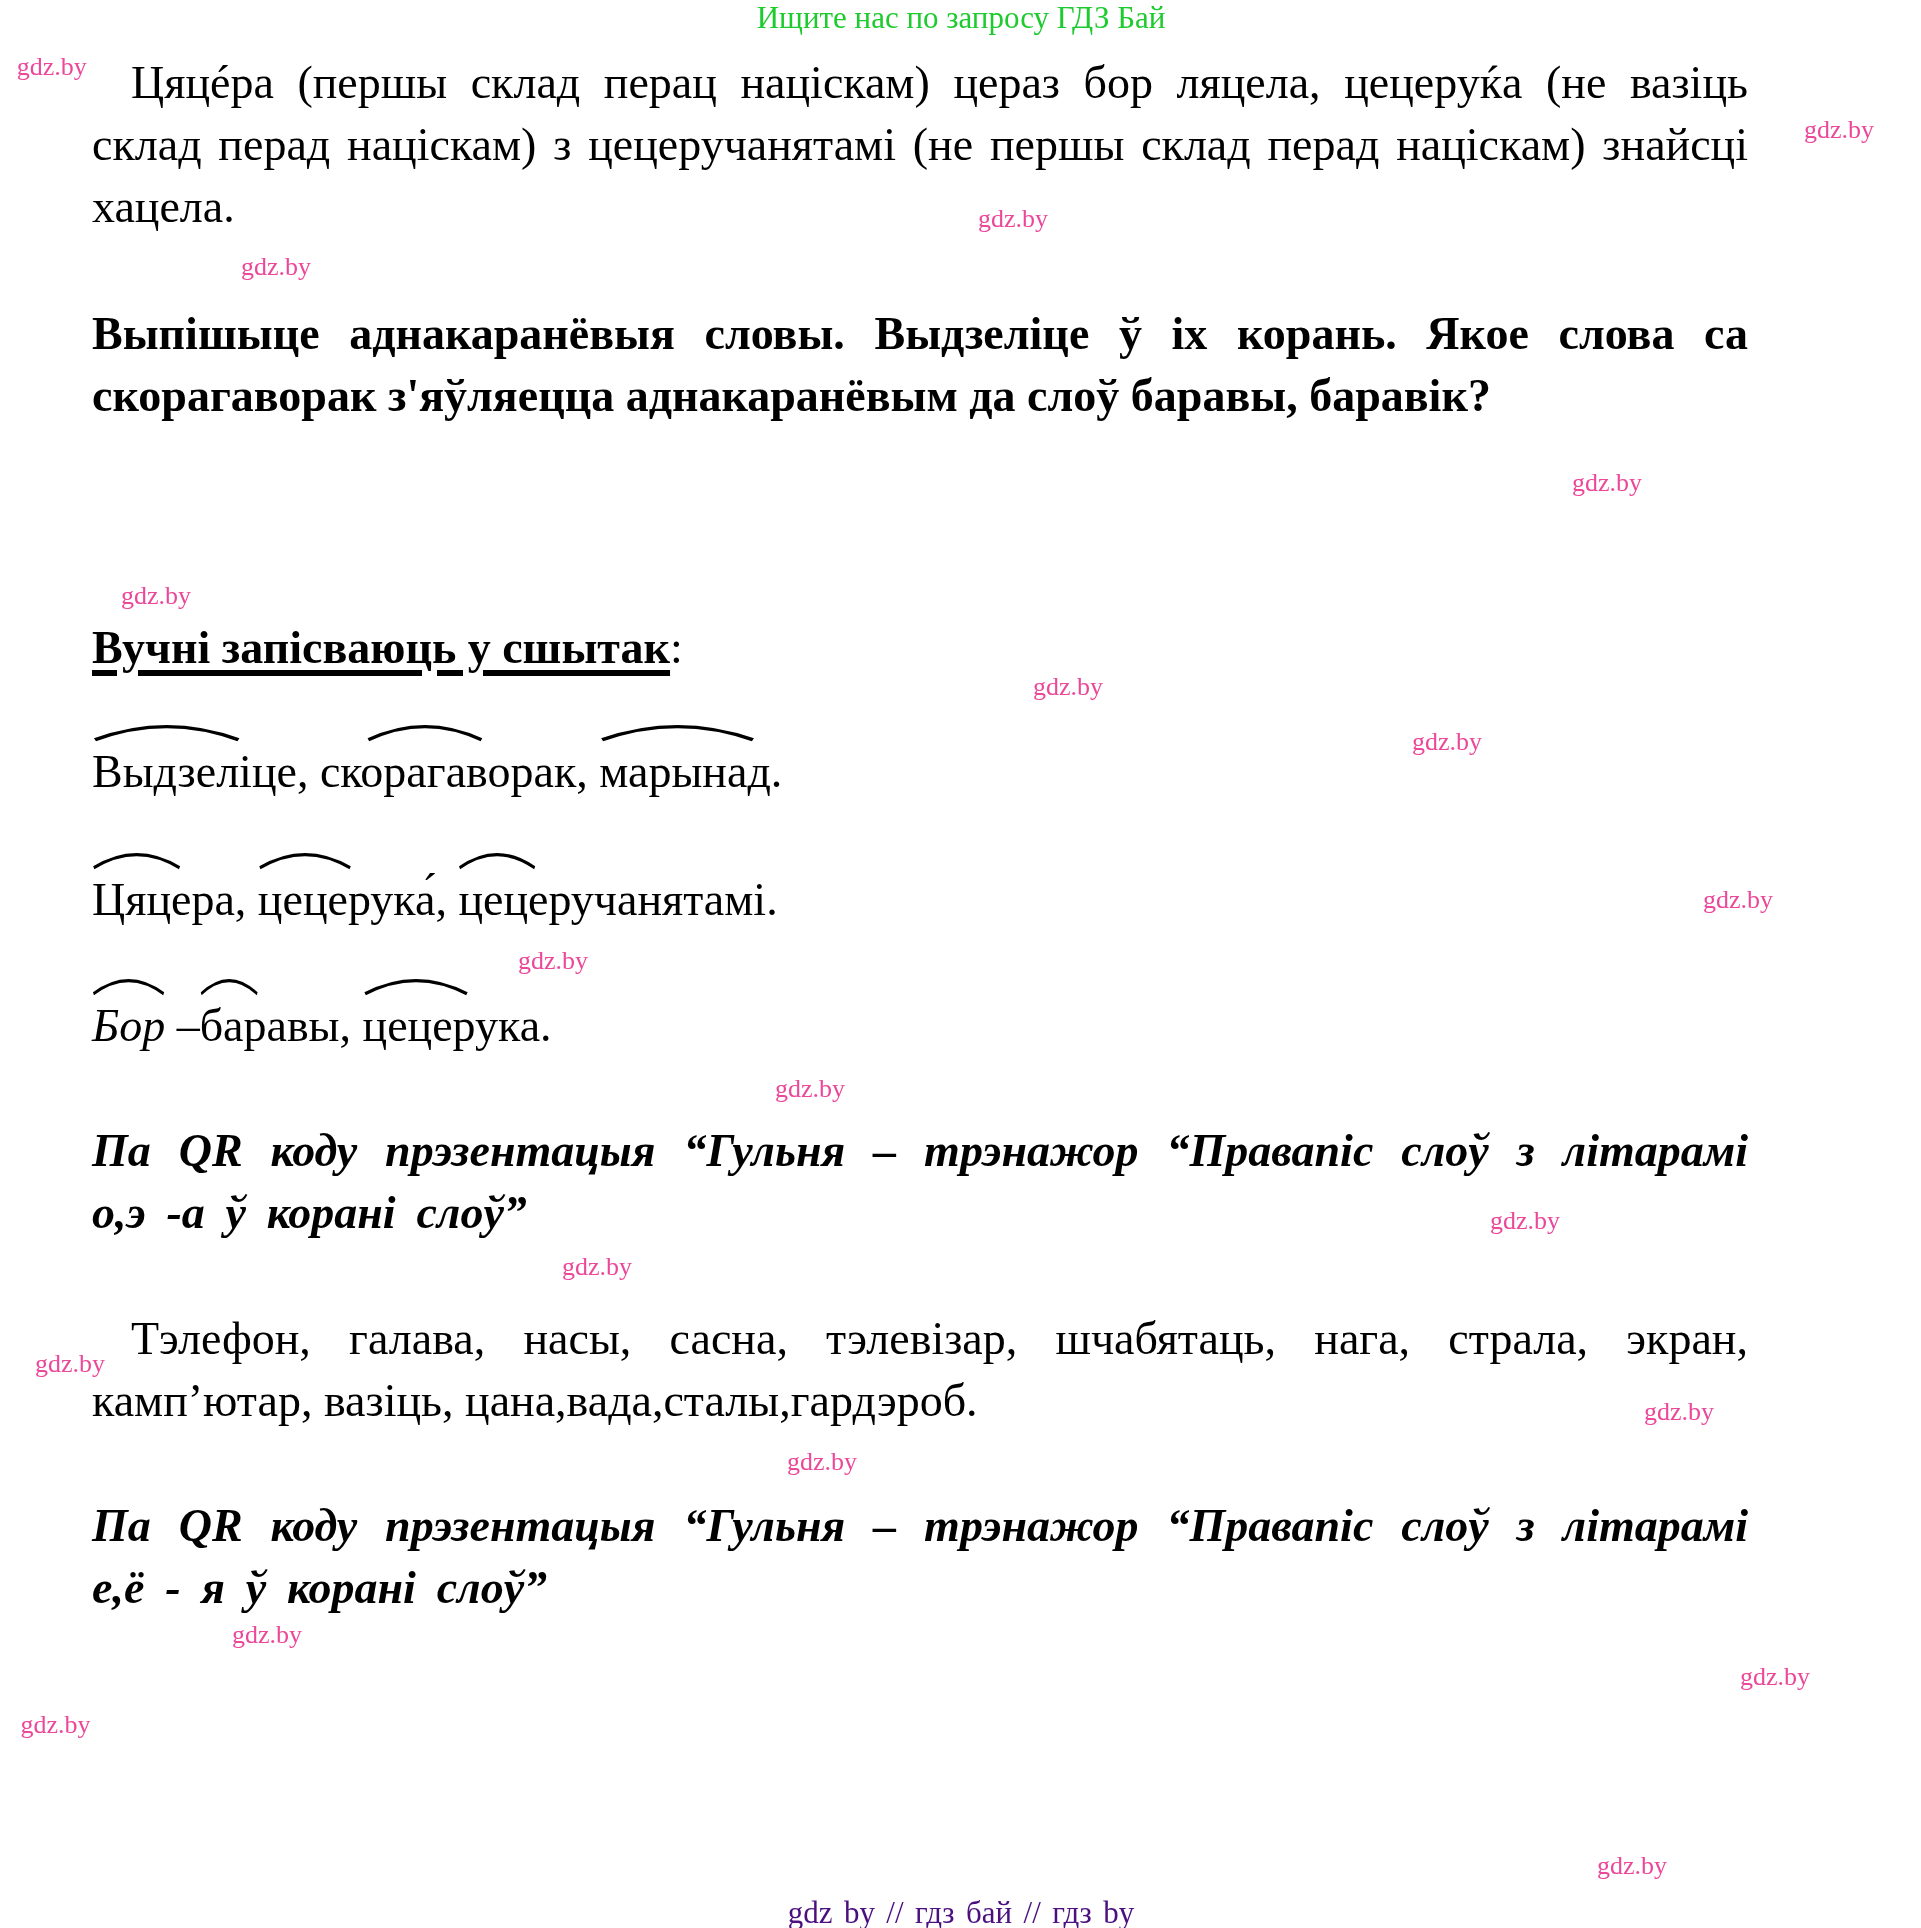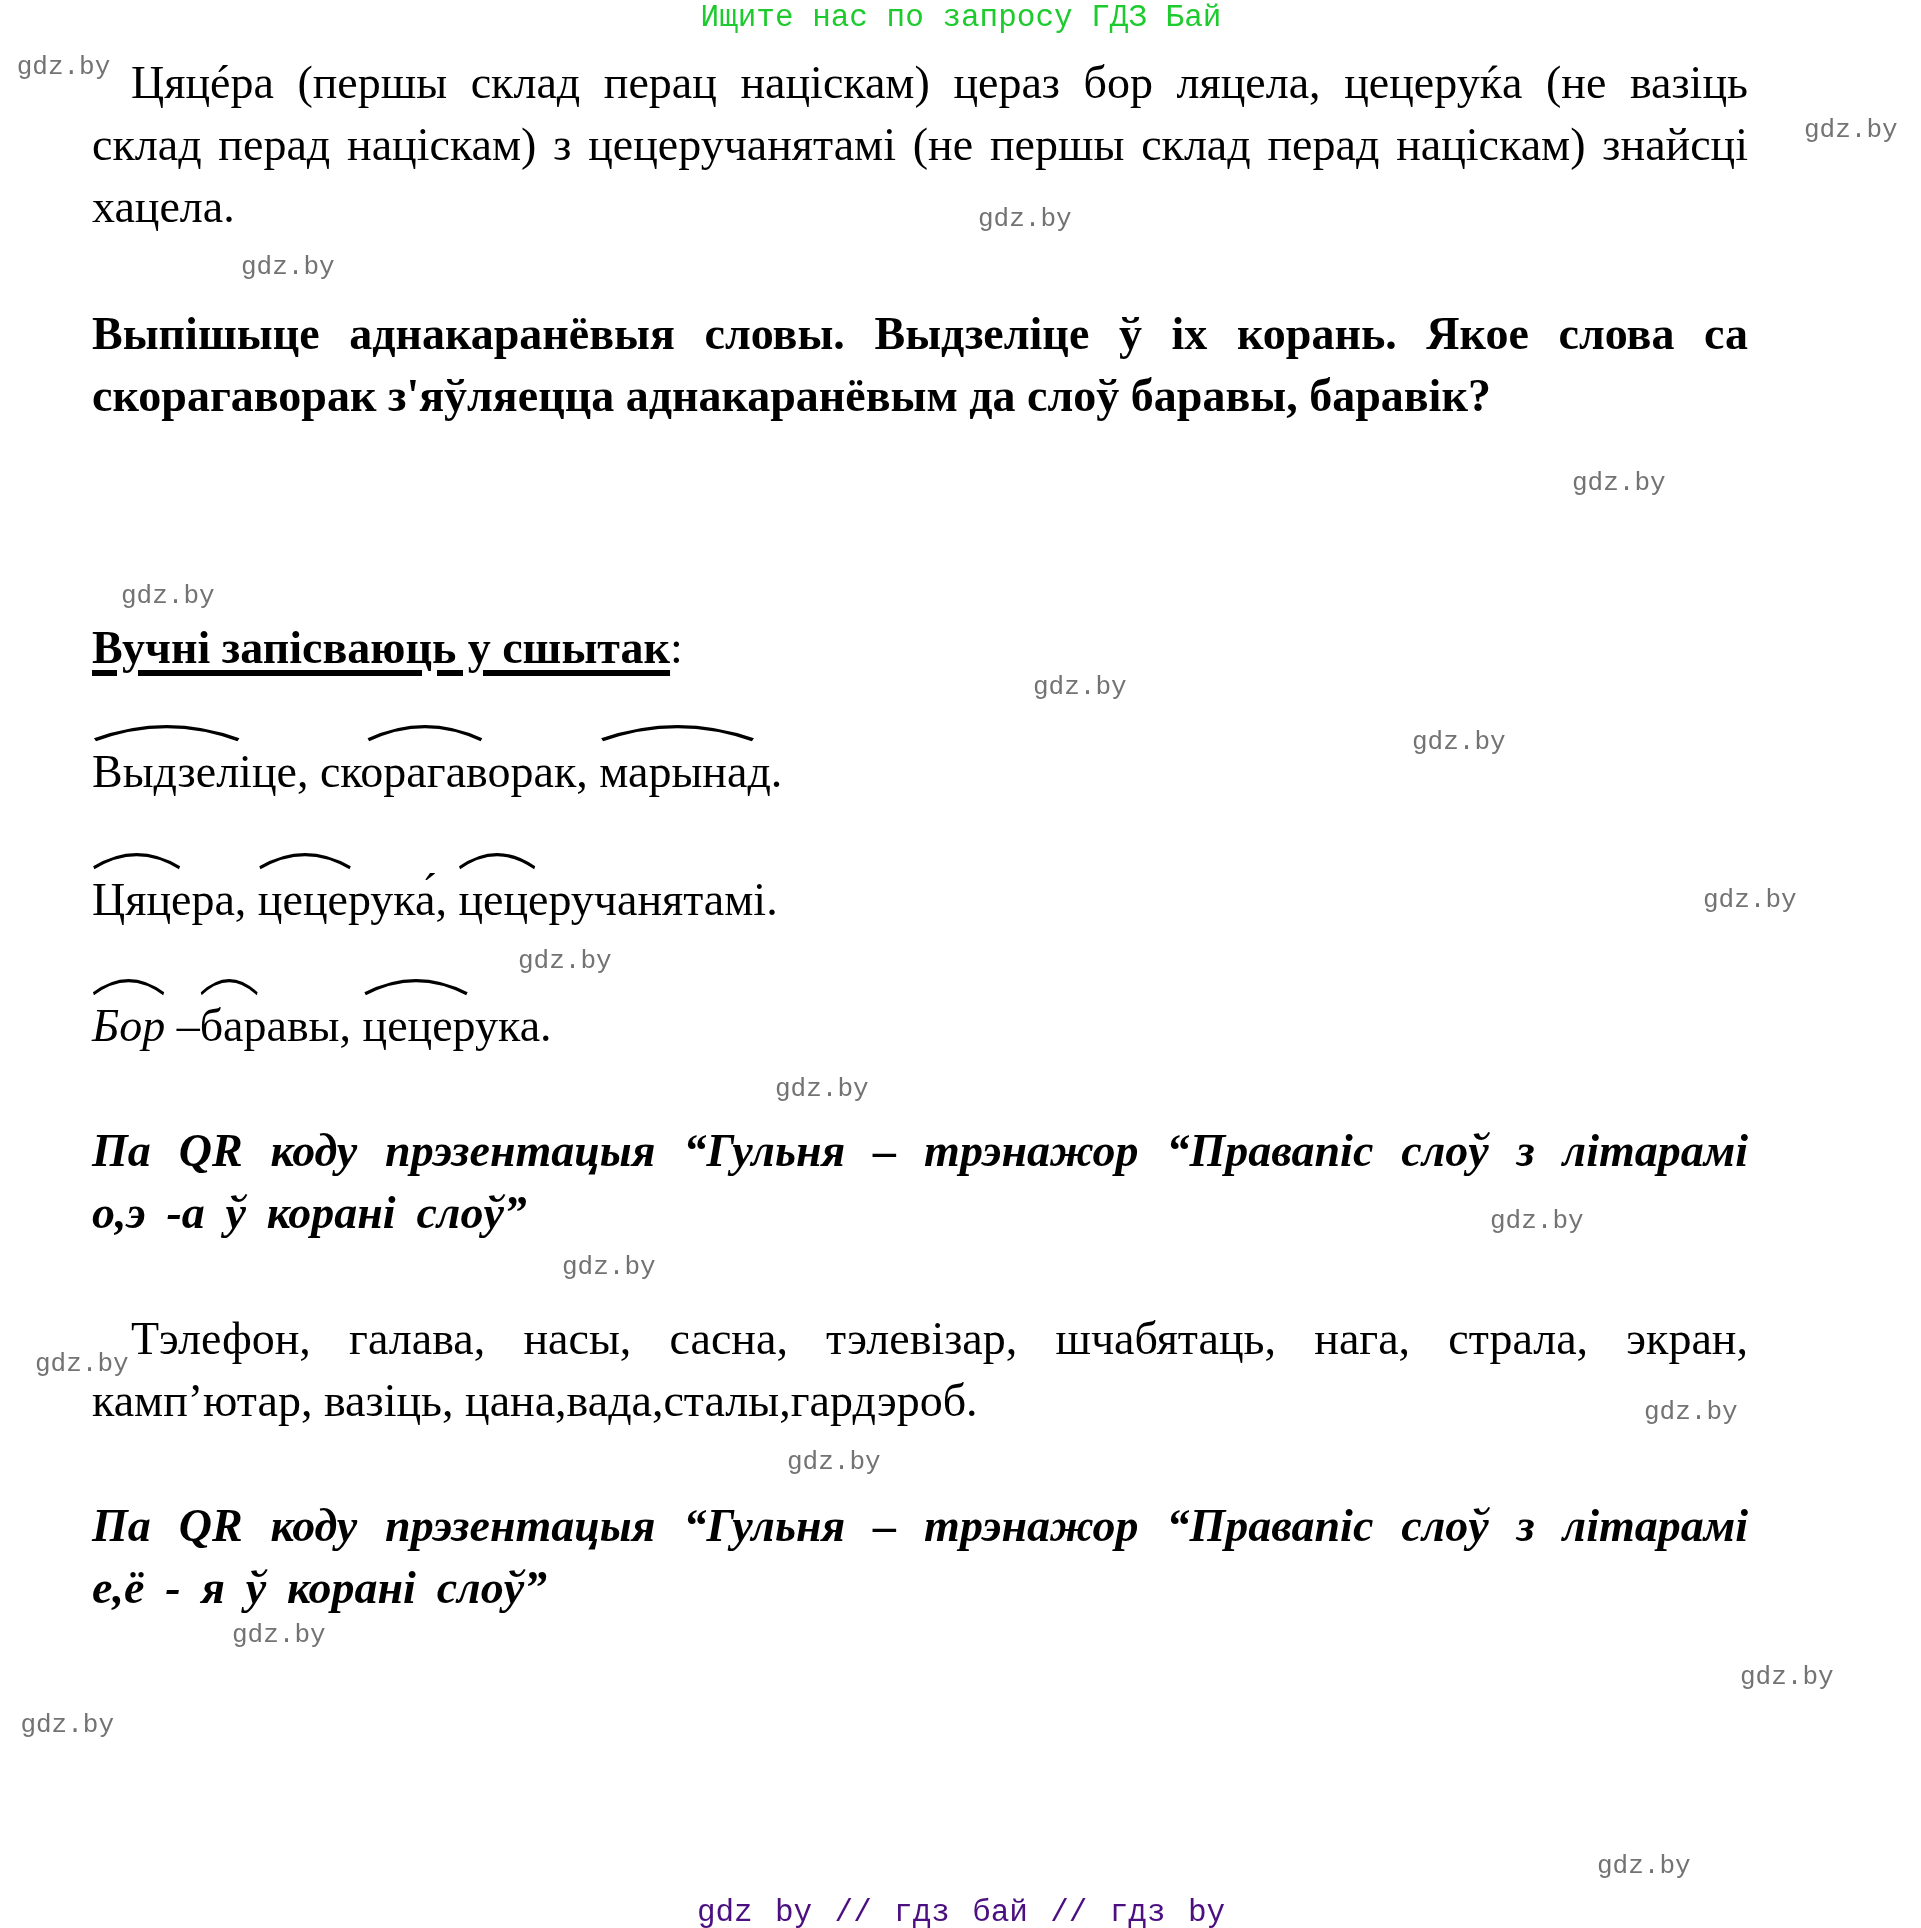--- a/index.html
+++ b/index.html
@@ -1,23 +1,23 @@
 <!DOCTYPE html>
 <html style="font-size:15px"><head>
 <meta charset="utf-8">
 <style>
   html, body { margin: 0; padding: 0; background: #ffffff; }
   body { width: 1922px; height: 1928px; position: relative; overflow: hidden; }
   .page { position: absolute; left: 0; top: 0; width: 1922px; height: 1928px; }
   .serif { font-family: "Liberation Serif", "DejaVu Serif", serif; color: #000; }
-  .sans { font-family: Liberation Mono, monospace; }
+  .sans { font-family: Liberation Serif, serif; }
   .abs { position: absolute; }
   .banner { left: 0; width: 1922px; top: 0; text-align: center; font-size: 31px; color: #1ecb2e; }
   .footer { left: 0; width: 1922px; top: 1895px; text-align: center; font-size: 31px; color: #4b0f80; word-spacing: 3.7px; }
-  .wm { font-size: 26px; color: #737373; }
+  .wm { font-size: 26px; color: #ec4899; }
   .para { left: 92px; width: 1656px; font-size: 46px; line-height: 62px; text-align: justify; text-align-last: left; }
   .bold { font-weight: bold; }
   .bi { font-weight: bold; font-style: italic; }
   .uh { text-decoration: underline; text-decoration-thickness: 5.6px; text-underline-offset: 7.4px; }
   .line { position: absolute; left: 92px; font-size: 46px; line-height: 56px; white-space: nowrap; }
   .rootword { position: relative; display: inline-block; }
   .arc { position: absolute; left: 0; right: 7.4px; top: -24px; height: 22px; }
   .arc svg { width: 100%; height: 100%; display: block; }
   .it { font-style: italic; text-align: right; }
 </style>

